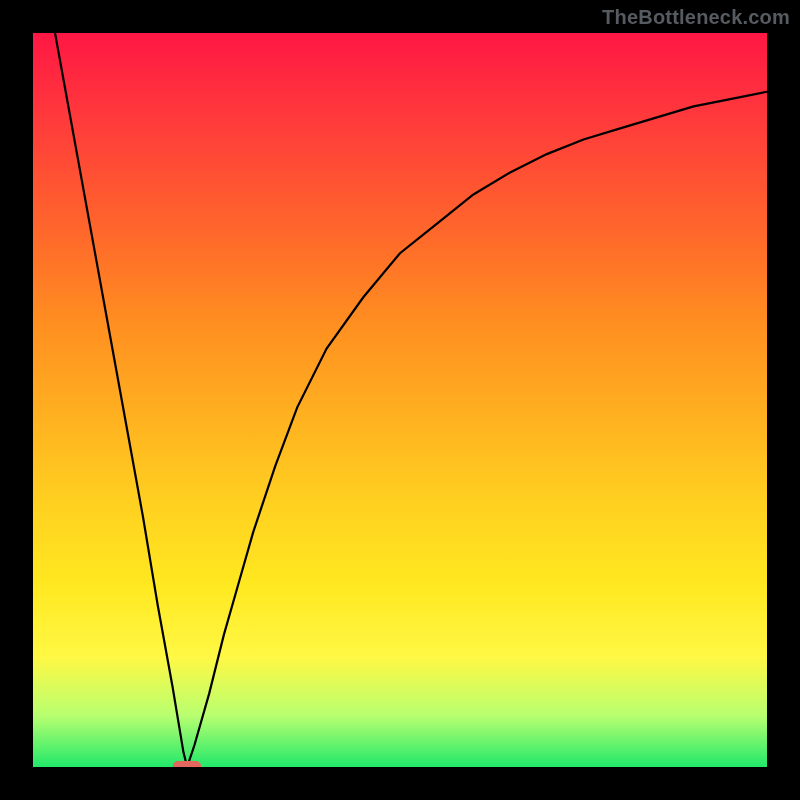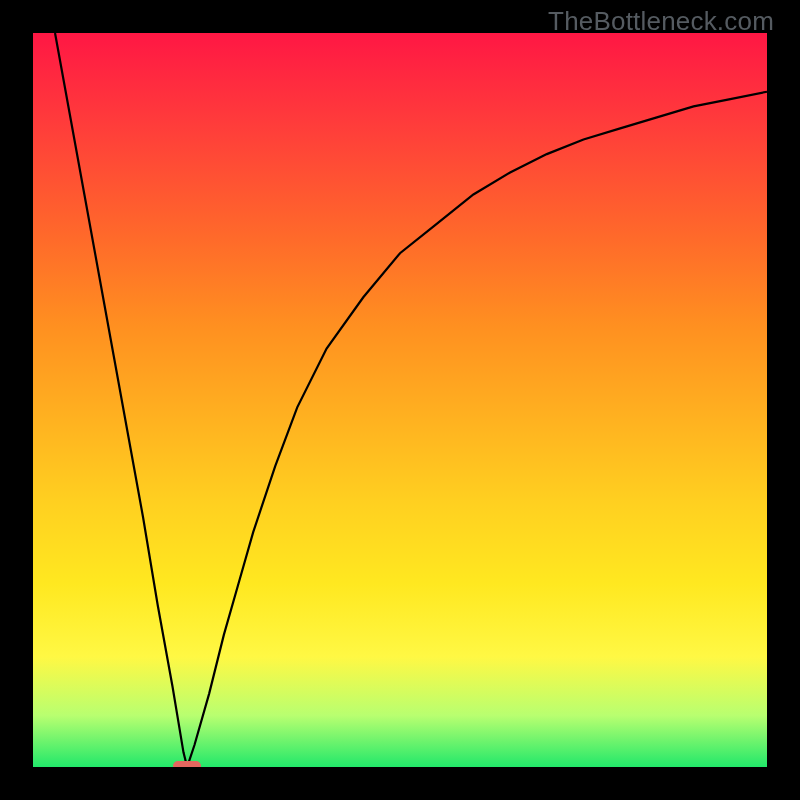--- a/index.html
+++ b/index.html
@@ -13,24 +13,24 @@
   }
   .frame {
     position: relative;
     width: 800px;
     height: 800px;
     background: #000;
   }
   .watermark {
     position: absolute;
     top: 6px;
-    right: 26px;
+    right: 10px;
     color: #555b61;
-    font-size: 26px;
-    font-weight: 400;
+    font-size: 20px;
+    font-weight: 700;
     letter-spacing: 0.2px;
     font-family: Arial, Helvetica, sans-serif;
   }
   .plot-area {
     position: absolute;
     left: 33px;
     top: 33px;
     width: 734px;
     height: 734px;
     background: linear-gradient(

